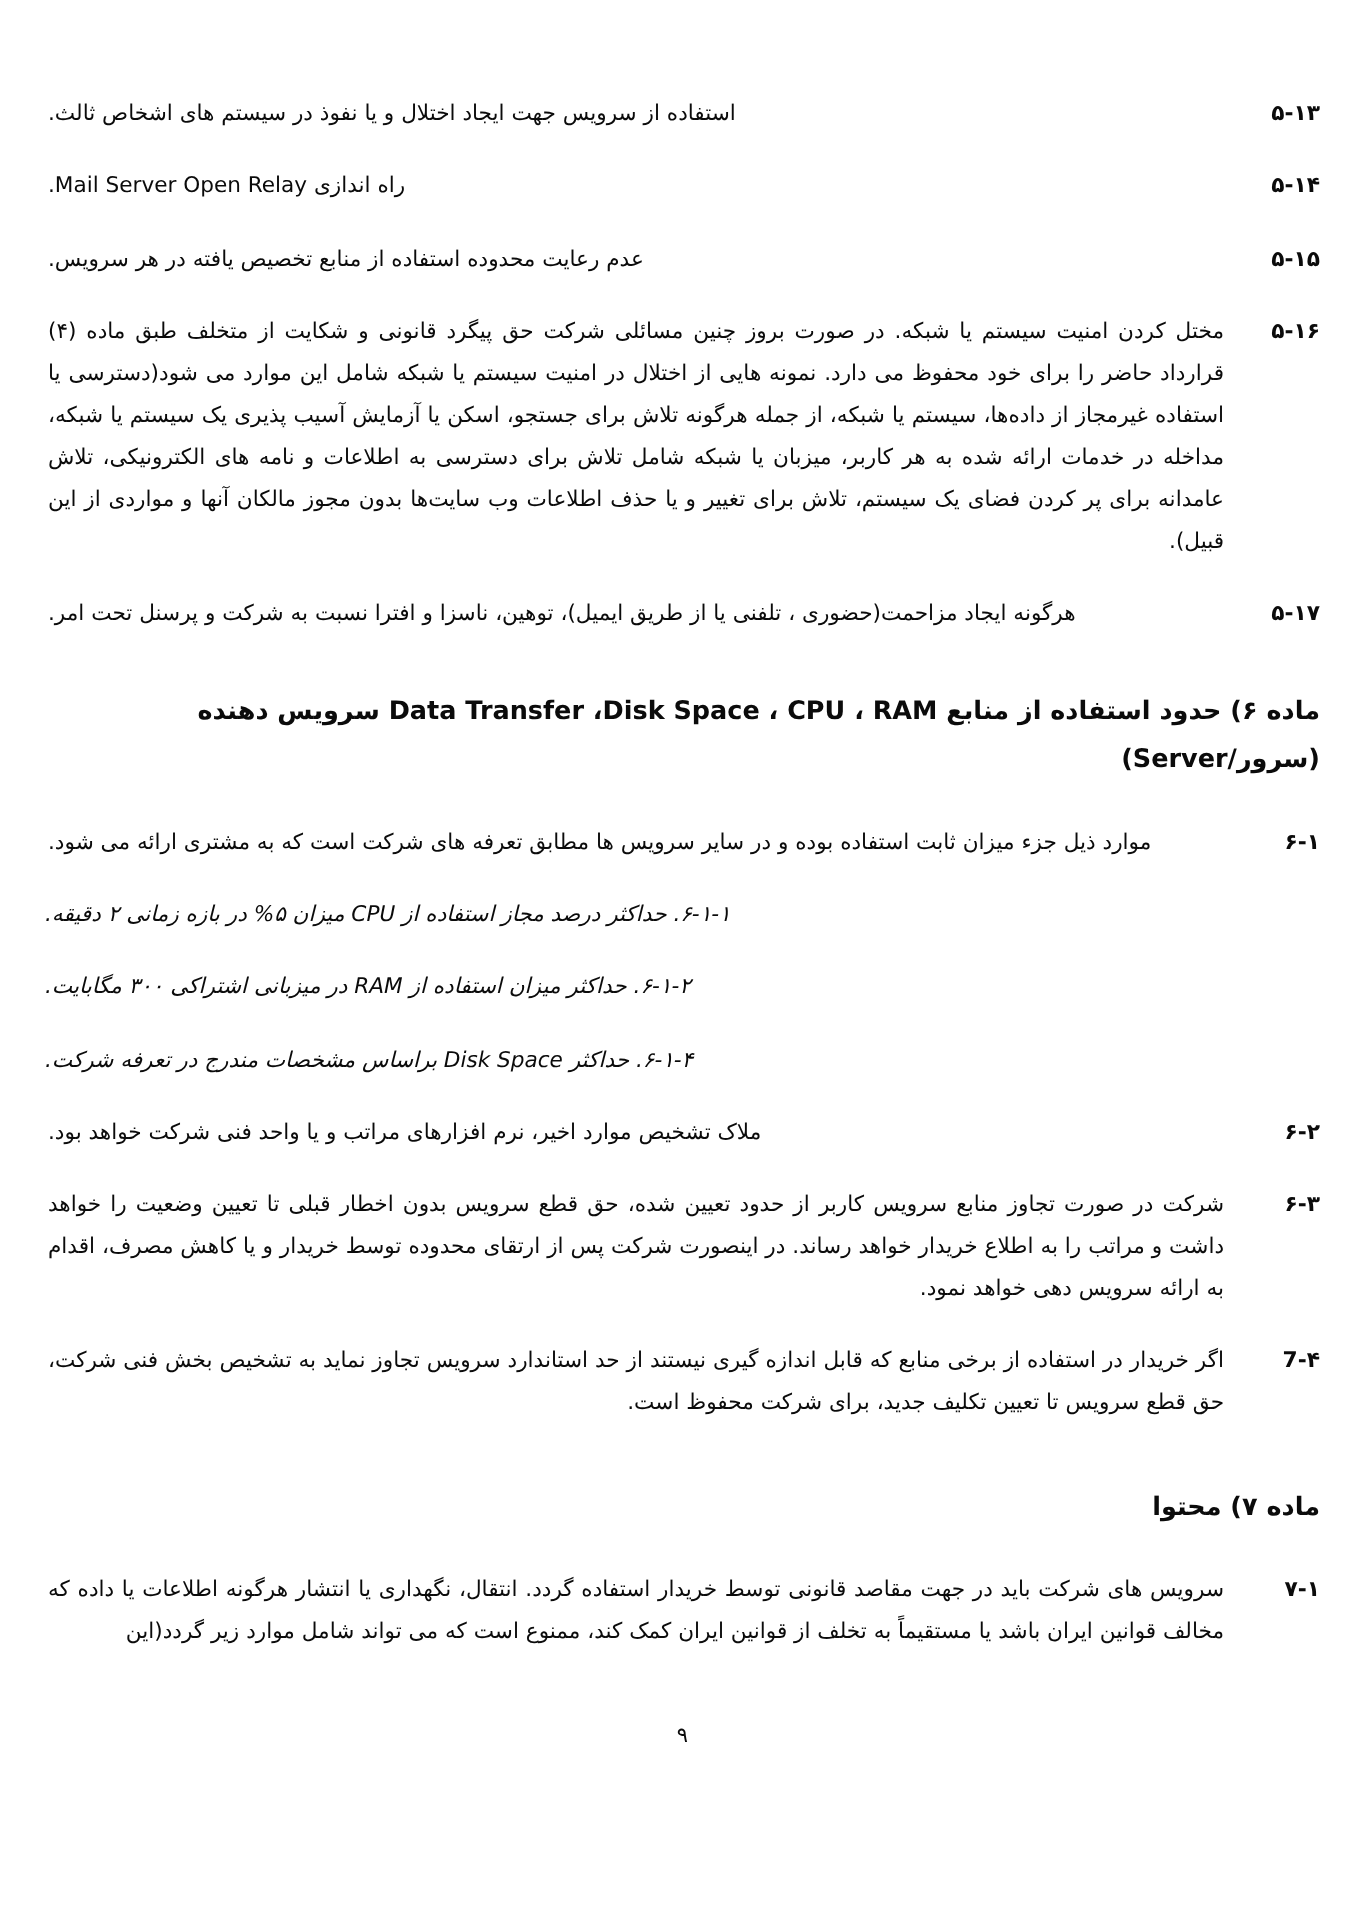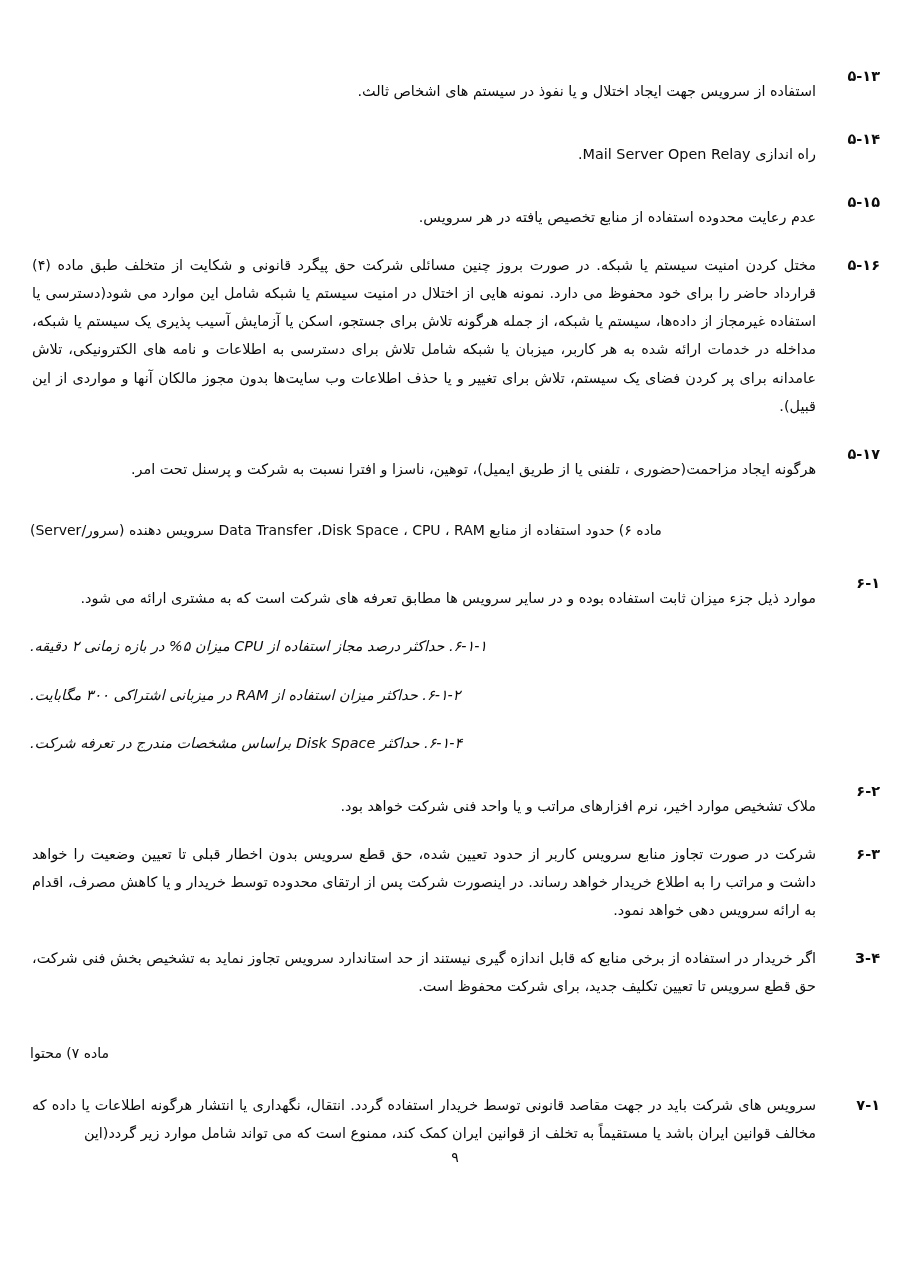--- a/index.html
+++ b/index.html
@@ -56,41 +56,41 @@
     font-size: 14.4px;
     line-height: 1.95;
     text-align: justify;
     text-justify: inter-word;
     direction: rtl;
     unicode-bidi: plaintext;
     padding-left: 2px;
   }
 
   
-  .clause.short .clause-body { text-align: right; margin-top: 15px; }
+  .clause.short .clause-body { text-align: left; }
 
   
   .subclause {
     direction: rtl;
     font-size: 14.4px;
     line-height: 1.95;
     text-align: left;
     margin-bottom: 20px;
     padding-right: 120px;
     unicode-bidi: plaintext;
     font-style: italic;
   }
 
   
   .article-heading {
     direction: rtl;
-    font-size: 14px;
-    font-weight: 400;
+    font-size: 17px;
+    font-weight: 700;
     line-height: 1.9;
-    text-align: left;
+    text-align: right;
     unicode-bidi: plaintext;
   }
   .heading-block { margin: 34px 0 26px 0; }
   .heading-block.a7 { margin: 40px 0 24px 0; }
 
   
   .page-number {
     position: absolute;
     left: 0;
     right: 0;
@@ -152,21 +152,21 @@
       <div class="clause-num">۶-۲</div>
       <div class="clause-body">ملاک تشخیص موارد اخیر، نرم افزارهای مراتب و یا واحد فنی شرکت خواهد بود.</div>
     </div>
 
     <div class="clause">
       <div class="clause-num">۶-۳</div>
       <div class="clause-body">شرکت در صورت تجاوز منابع سرویس کاربر از حدود تعیین شده، حق قطع سرویس بدون اخطار قبلی تا تعیین وضعیت را خواهد داشت و مراتب را به اطلاع خریدار خواهد رساند. در اینصورت شرکت پس از ارتقای محدوده توسط خریدار و یا کاهش مصرف، اقدام به ارائه سرویس دهی خواهد نمود.</div>
     </div>
 
     <div class="clause">
-      <div class="clause-num">3-۴</div>
+      <div class="clause-num">7-۴</div>
       <div class="clause-body">اگر خریدار در استفاده از برخی منابع که قابل اندازه گیری نیستند از حد استاندارد سرویس تجاوز نماید به تشخیص بخش فنی شرکت، حق قطع سرویس تا تعیین تکلیف جدید، برای شرکت محفوظ است.</div>
     </div>
 
     <div class="heading-block a7">
       <div class="article-heading">ماده ۷) محتوا</div>
     </div>
 
     <div class="clause">
       <div class="clause-num">۷-۱</div>
       <div class="clause-body">سرویس های شرکت باید در جهت مقاصد قانونی توسط خریدار استفاده گردد. انتقال، نگهداری یا انتشار هرگونه اطلاعات یا داده که مخالف قوانین ایران باشد یا مستقیماً به تخلف از قوانین ایران کمک کند، ممنوع است که می تواند شامل موارد زیر گردد(این</div>

